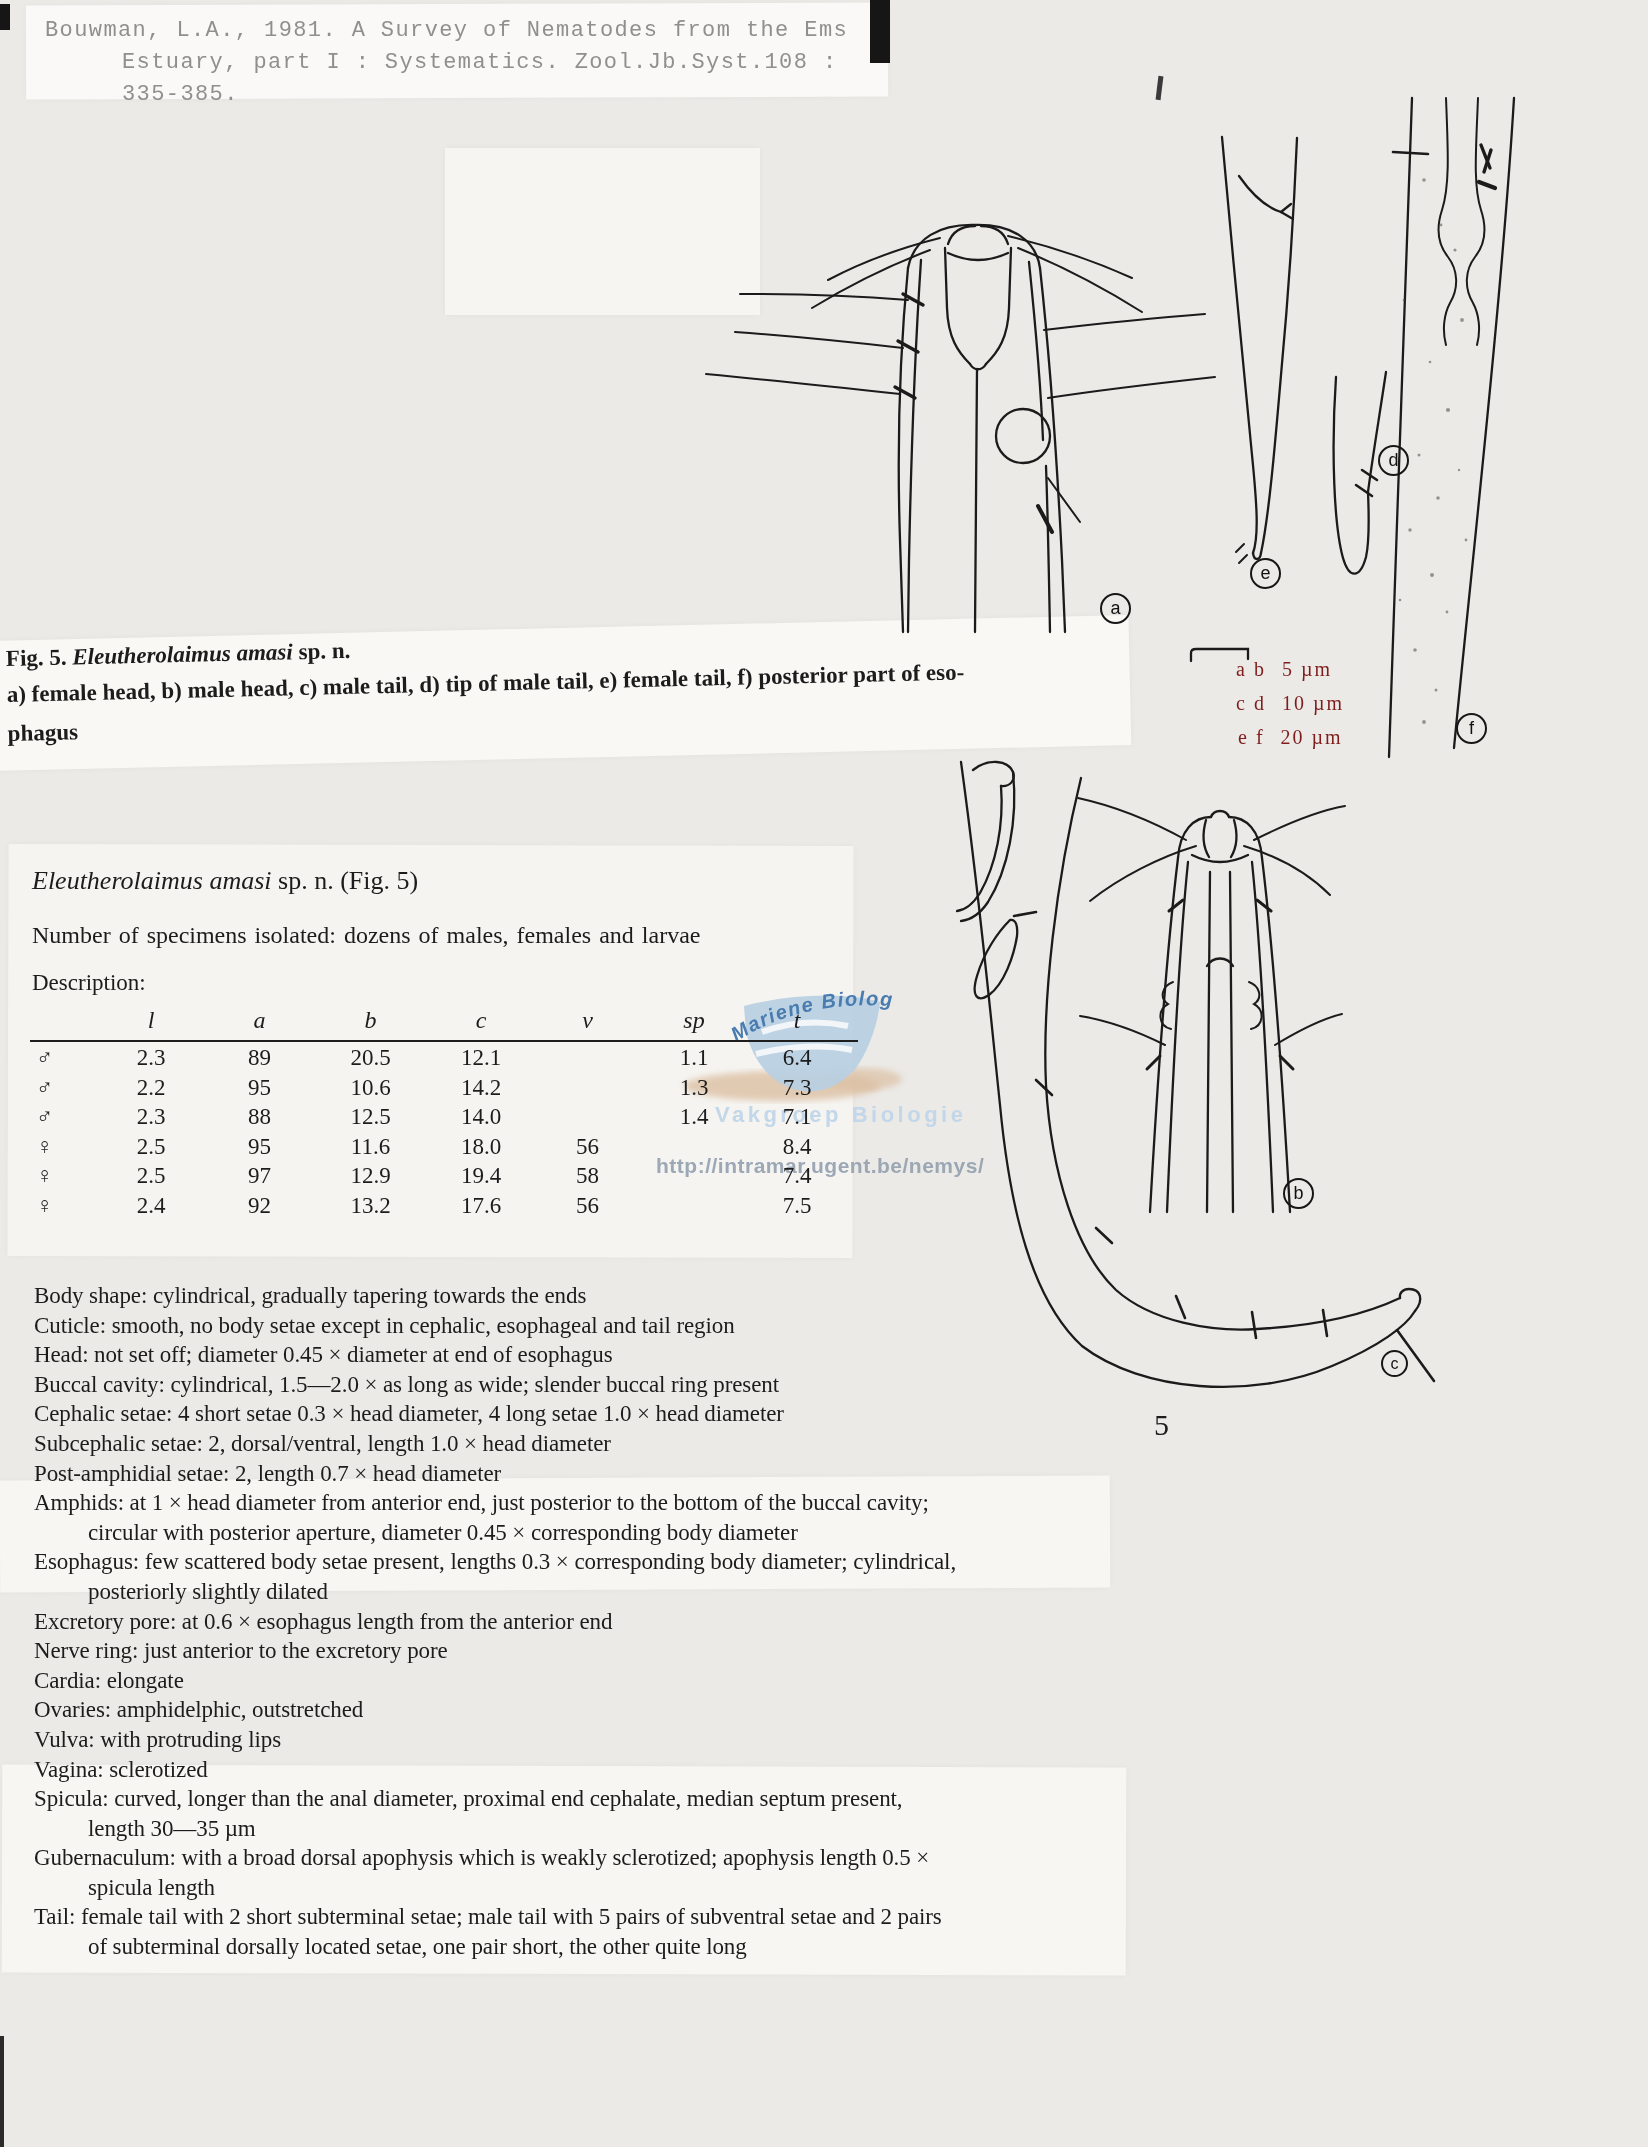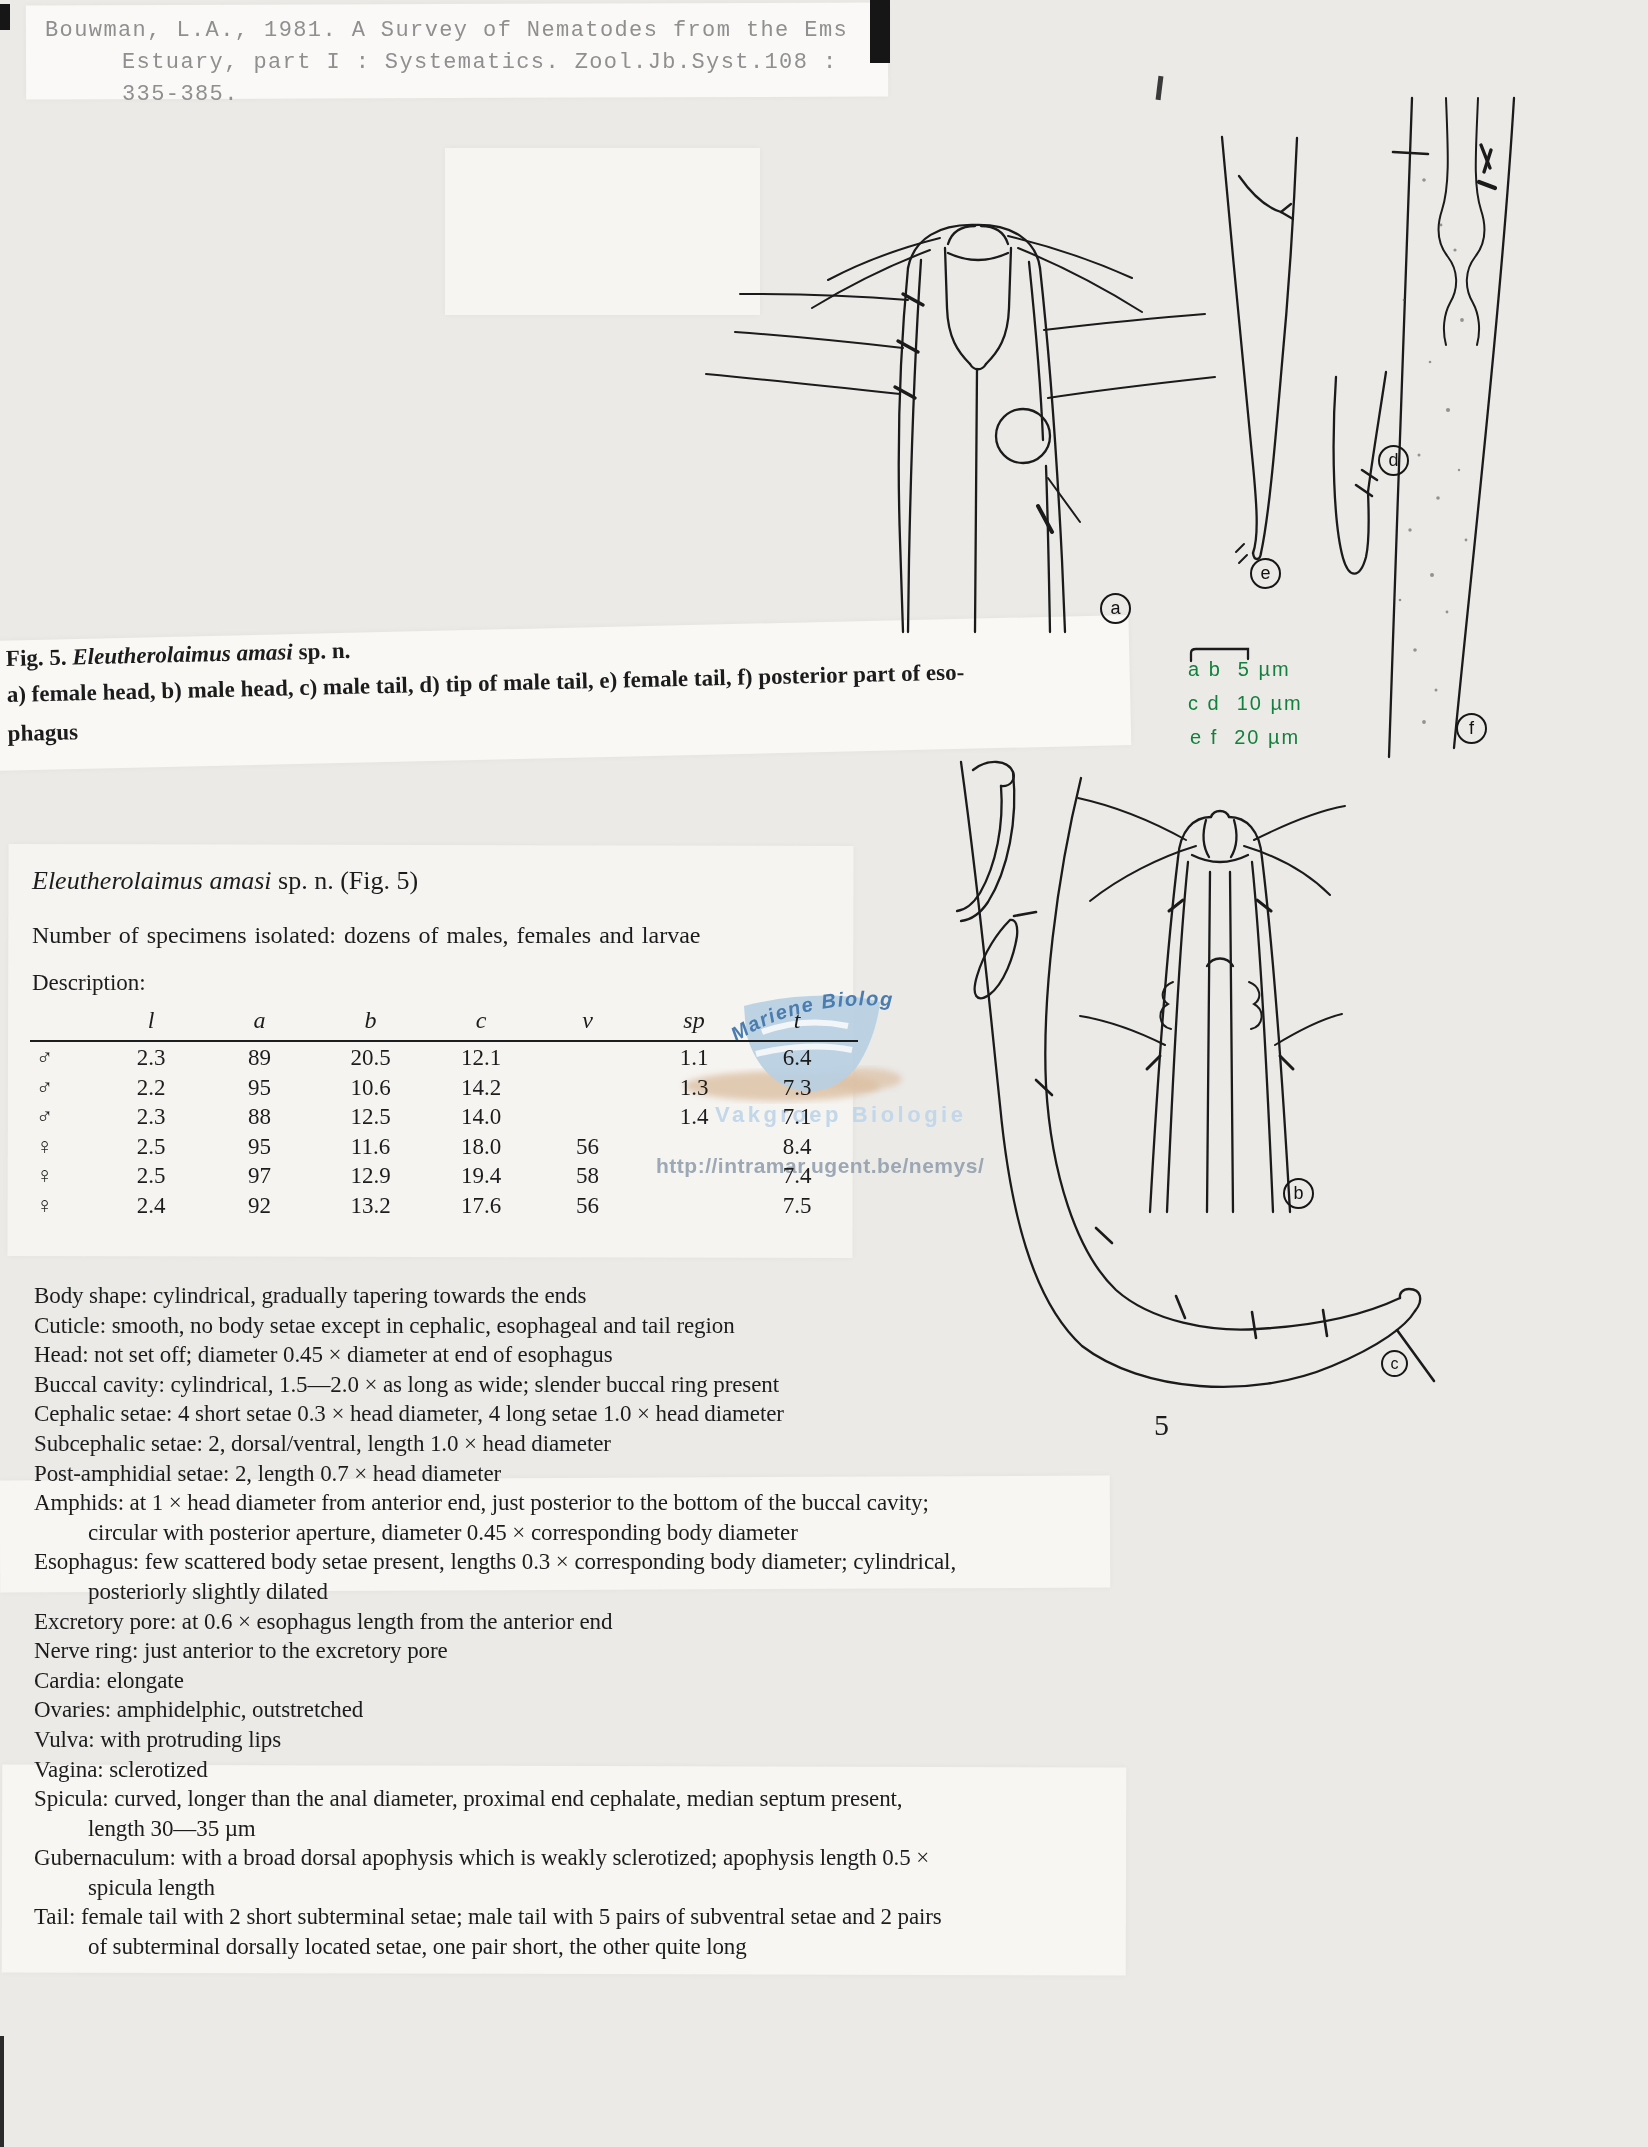--- a/index.html
+++ b/index.html
@@ -12,22 +12,22 @@
   
   .typew{font-family:"Liberation Mono","DejaVu Sans Mono",monospace;font-size:22px;color:#8f8f8f;
          letter-spacing:1.4px;white-space:nowrap;z-index:4;}
   
   .caption{z-index:4;transform:rotate(-1.35deg);transform-origin:0 100%;white-space:nowrap;}
   .caption .l1{font-weight:bold;font-size:23px;}
   .caption .l2{font-weight:bold;font-size:23px;margin-top:10px;}
   .caption .l3{font-weight:bold;font-size:23px;margin-top:13px;}
   .it{font-style:italic;}
   
-  .scalerow{position:absolute;font-family:Liberation Sans, sans-serif;font-size:20px;
-            color:#15803d;letter-spacing:2px;white-space:nowrap;z-index:4;}
+  .scalerow{position:absolute;font-family:Liberation Serif, serif;font-size:20px;
+            color:#7f1d1d;letter-spacing:2px;white-space:nowrap;z-index:4;margin-left:48px;}
   .scalerow .val{margin-left:16px;}
   
   .heading{font-size:26px;white-space:nowrap;}
   .specimens{font-size:24px;word-spacing:2px;white-space:nowrap;}
   .desclabel{font-size:23px;}
   
   .mtable{position:absolute;left:30px;top:1006px;width:830px;z-index:4;}
   .trow{display:grid;grid-template-columns:66px 110px 107px 115px 106px 107px 106px 100px;
         height:29.5px;align-items:center;}
   .trow span{text-align:center;font-size:23px;}

